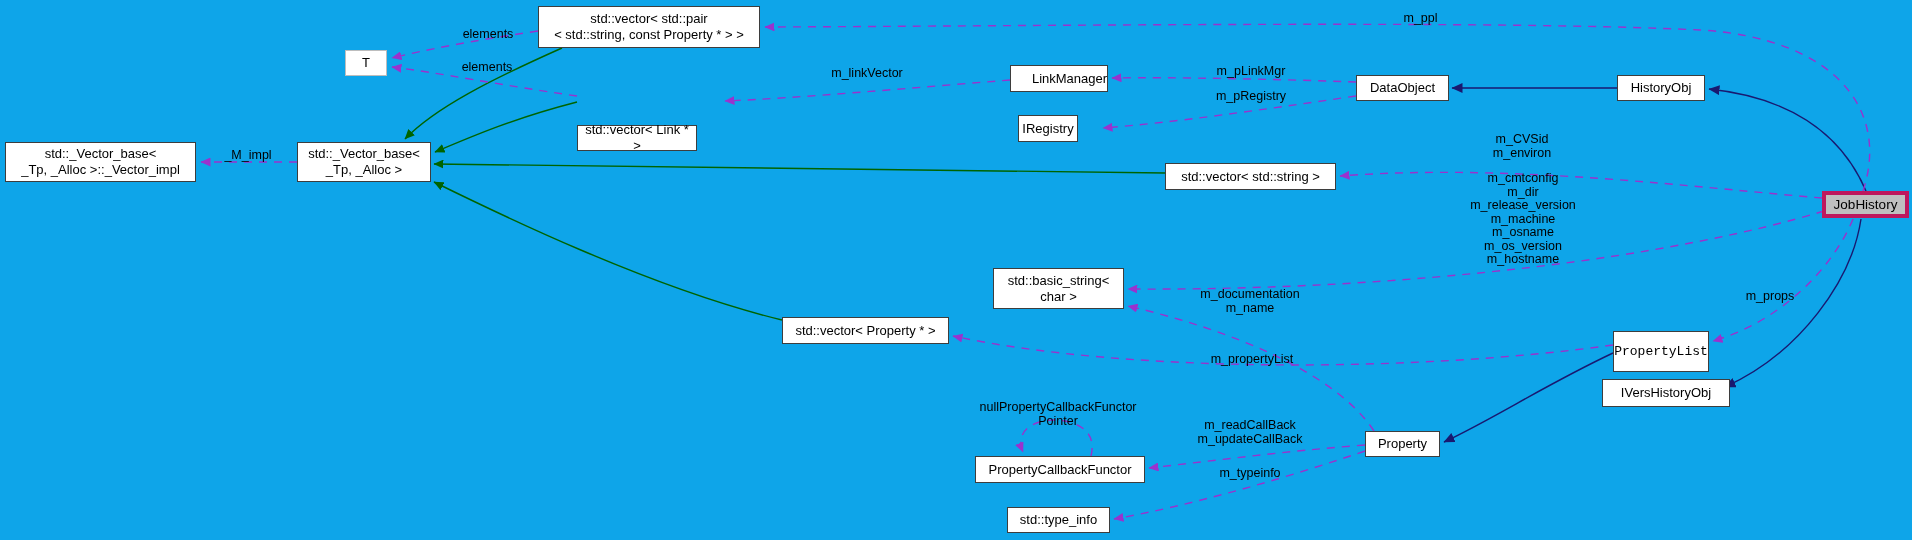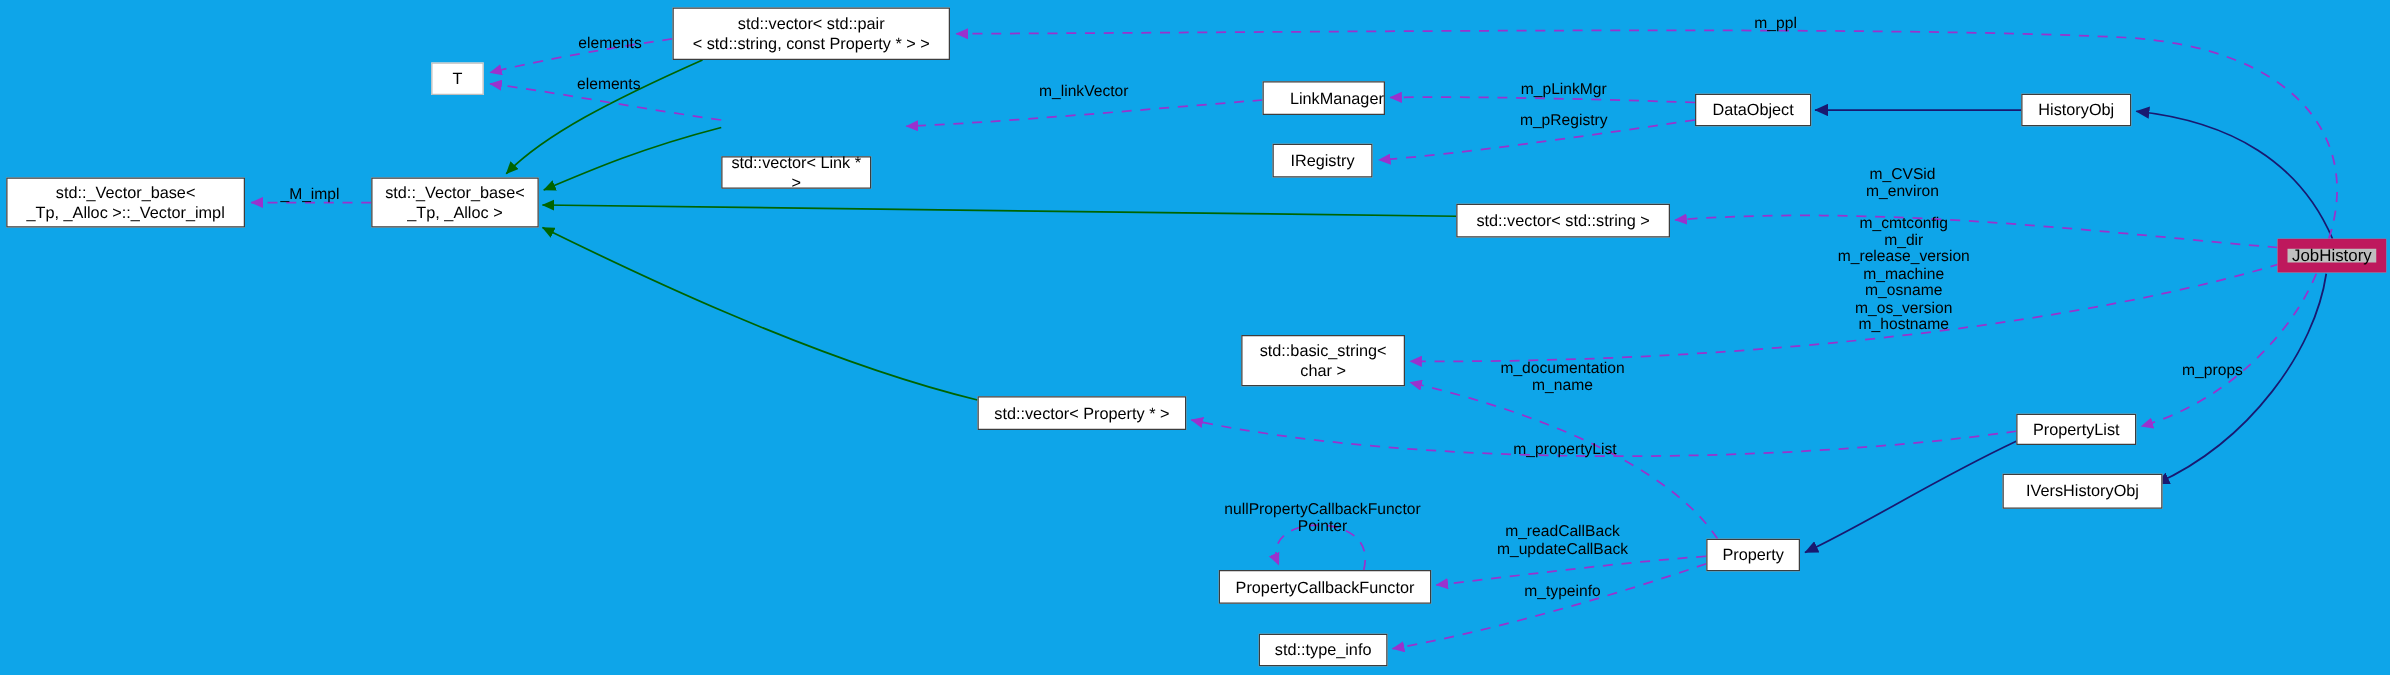--- a/index.html
+++ b/index.html
@@ -1,21 +1,21 @@
 <!DOCTYPE html>
 <html><head>
 <meta charset="utf-8">
 <style>
   html,body{margin:0;padding:0;background:#ffffff;}
   .canvas{position:relative;width:1912px;height:540px;font-family:"Liberation Sans",sans-serif;background:#0ea5e9;overflow:hidden;}
   svg.edges{position:absolute;left:0;top:0;width:1912px;height:540px;}
   .node{position:absolute;box-sizing:border-box;display:flex;align-items:center;justify-content:center;
         text-align:center;white-space:pre-line;background:#ffffff;border:1px solid #3d3d3d;color:#000;
         font-size:13px;line-height:16px;padding:0 4px;}
-  .node.main{background:#bfbfbf;border:8px solid #be185d;font-size:13.5px;}
+  .node.main{background:#bfbfbf;border:4px solid #be185d;font-size:13.5px;}
   .node.tparam{border:1px solid #bdbdbd;}
   .elabel{position:absolute;transform:translateX(-50%);text-align:center;white-space:pre-line;
           font-size:12.5px;line-height:13.5px;color:#000;}
 </style>
 </head>
 <body>
 
 <div class="canvas">
 
   <svg class="edges" viewBox="0 0 1912 540">
@@ -62,33 +62,33 @@
       <path d="M 1365,451 C 1280,480 1188,506 1114,519" marker-end="url(#arrP)"></path>
       <path d="M 1091,456 C 1098,428 1072,420 1054,420 C 1034,420 1014,431 1023,452" marker-end="url(#arrP)"></path>
     </g>
   </svg>
 
   <div class="node" style="left:538px;top:6px;width:222px;height:42px;">std::vector&lt; std::pair
 &lt; std::string, const Property * &gt; &gt;</div>
   <div class="node tparam" style="left:345px;top:50px;width:42px;height:26px;">T</div>
   <div class="node" style="left:577px;top:89px;width:120px;height:26px;margin-top:36px;">std::vector&lt; Link * &gt;</div>
   <div class="node" style="left:1010px;top:65px;width:98px;height:27px;padding-left:25px;">LinkManager</div>
-  <div class="node" style="left:1018px;top:115px;width:80px;height:27px;">IRegistry</div>
+  <div class="node" style="left:1018px;top:115px;width:60px;height:27px;">IRegistry</div>
   <div class="node" style="left:1356px;top:75px;width:93px;height:26px;">DataObject</div>
   <div class="node" style="left:1617px;top:75px;width:88px;height:26px;">HistoryObj</div>
   <div class="node" style="left:5px;top:142px;width:191px;height:40px;">std::_Vector_base&lt;
 _Tp, _Alloc &gt;::_Vector_impl</div>
   <div class="node" style="left:297px;top:142px;width:134px;height:40px;">std::_Vector_base&lt;
 _Tp, _Alloc &gt;</div>
   <div class="node" style="left:1165px;top:163px;width:171px;height:27px;">std::vector&lt; std::string &gt;</div>
   <div class="node main" style="left:1822px;top:191px;width:87px;height:27px;">JobHistory</div>
   <div class="node" style="left:993px;top:268px;width:131px;height:41px;">std::basic_string&lt;
 char &gt;</div>
   <div class="node" style="left:782px;top:317px;width:167px;height:27px;">std::vector&lt; Property * &gt;</div>
-  <div class="node" style="left:1613px;top:331px;width:96px;height:25px;">PropertyList</div>
+  <div class="node" style="left:1613px;top:331px;width:96px;height:41px;font-family:Liberation Mono, monospace;">PropertyList</div>
   <div class="node" style="left:1602px;top:379px;width:128px;height:28px;">IVersHistoryObj</div>
   <div class="node" style="left:975px;top:456px;width:170px;height:27px;">PropertyCallbackFunctor</div>
   <div class="node" style="left:1365px;top:431px;width:75px;height:26px;">Property</div>
   <div class="node" style="left:1007px;top:507px;width:103px;height:26px;">std::type_info</div>
 
   <div class="elabel" style="left:488px;top:28px;">elements</div>
   <div class="elabel" style="left:487px;top:61px;">elements</div>
   <div class="elabel" style="left:1401px;top:12px;padding-left:39px;">m_ppl</div>
   <div class="elabel" style="left:867px;top:67px;">m_linkVector</div>
   <div class="elabel" style="left:1251px;top:65px;">m_pLinkMgr</div>

